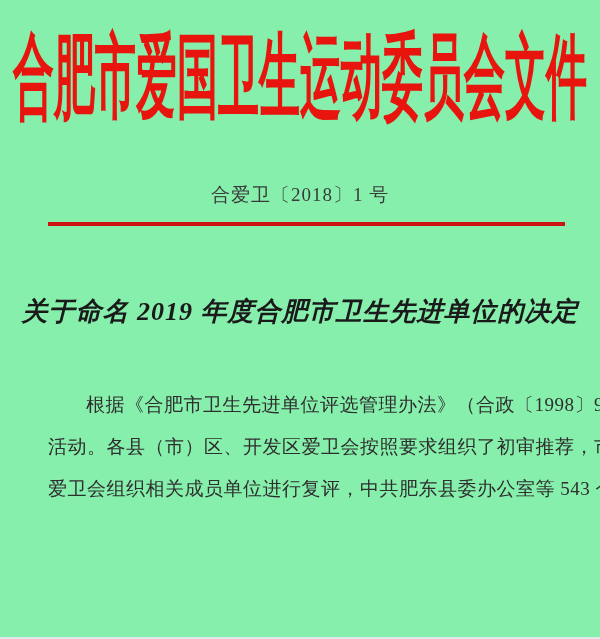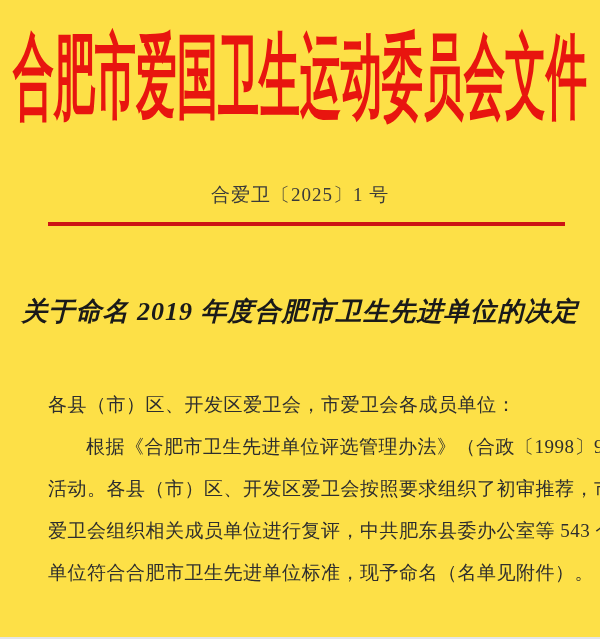--- a/index.html
+++ b/index.html
@@ -1,21 +1,21 @@
 <!DOCTYPE html>
 <html style="--header-red: #e8150f; --line-red: #cc1414; --title-black: #1a1a1a; --body-text: #2e2e2e;"><head>
 <meta charset="utf-8">
 <style>
   html, body { margin: 0; padding: 0; background: #ffffff; }
   .page {
     position: relative;
     width: 600px;
     height: 639px;
     margin: 0 auto;
-    background: #fde047;
+    background: #86efac;
     overflow: hidden;
     font-family: "Liberation Serif", "DejaVu Serif", serif;
   }
   
   .red-header {
     position: absolute;
     top: 22px;
     left: 0;
     width: 100%;
     height: 110px;
@@ -94,29 +94,27 @@
 </style>
 </head>
 <body>
 
 <div class="page">
 
   <div class="red-header">
     <span class="stretch">合肥市爱国卫生运动委员会文件</span>
   </div>
 
-  <div class="doc-number">合爱卫〔2025〕1 号</div>
+  <div class="doc-number">合爱卫〔2018〕1 号</div>
 
   <div class="red-line"></div>
 
   <h1 class="doc-title">关于命名 2019 年度合肥市卫生先进单位的决定</h1>
 
   <div class="body-text">
-    <div class="line">各县（市）区、开发区爱卫会，市爱卫会各成员单位：</div>
     <div class="line indent">根据《合肥市卫生先进单位评选管理办法》（合政〔1998〕93</div>
     <div class="line">活动。各县（市）区、开发区爱卫会按照要求组织了初审推荐，市</div>
     <div class="line">爱卫会组织相关成员单位进行复评，中共肥东县委办公室等 543 个</div>
-    <div class="line">单位符合合肥市卫生先进单位标准，现予命名（名单见附件）。</div>
   </div>
 
   <div class="bottom-edge"></div>
 
 </div>
 
 </body></html>

